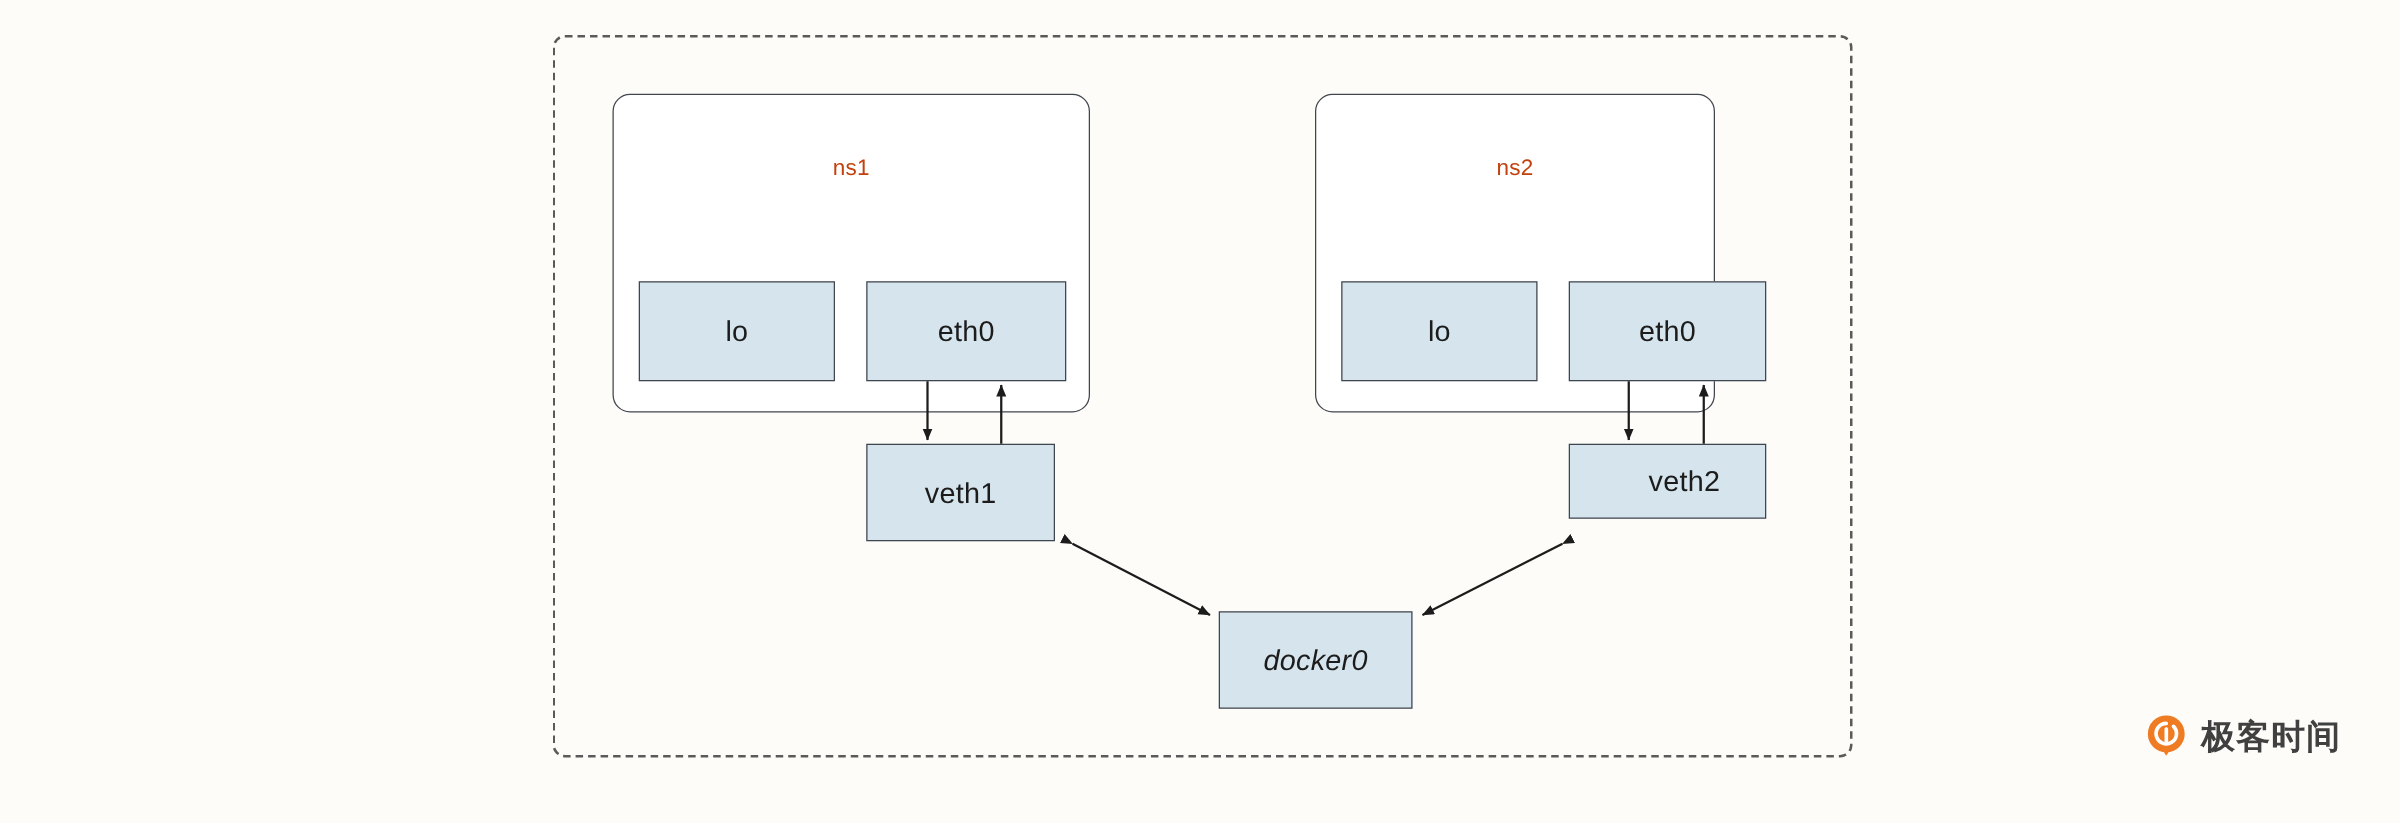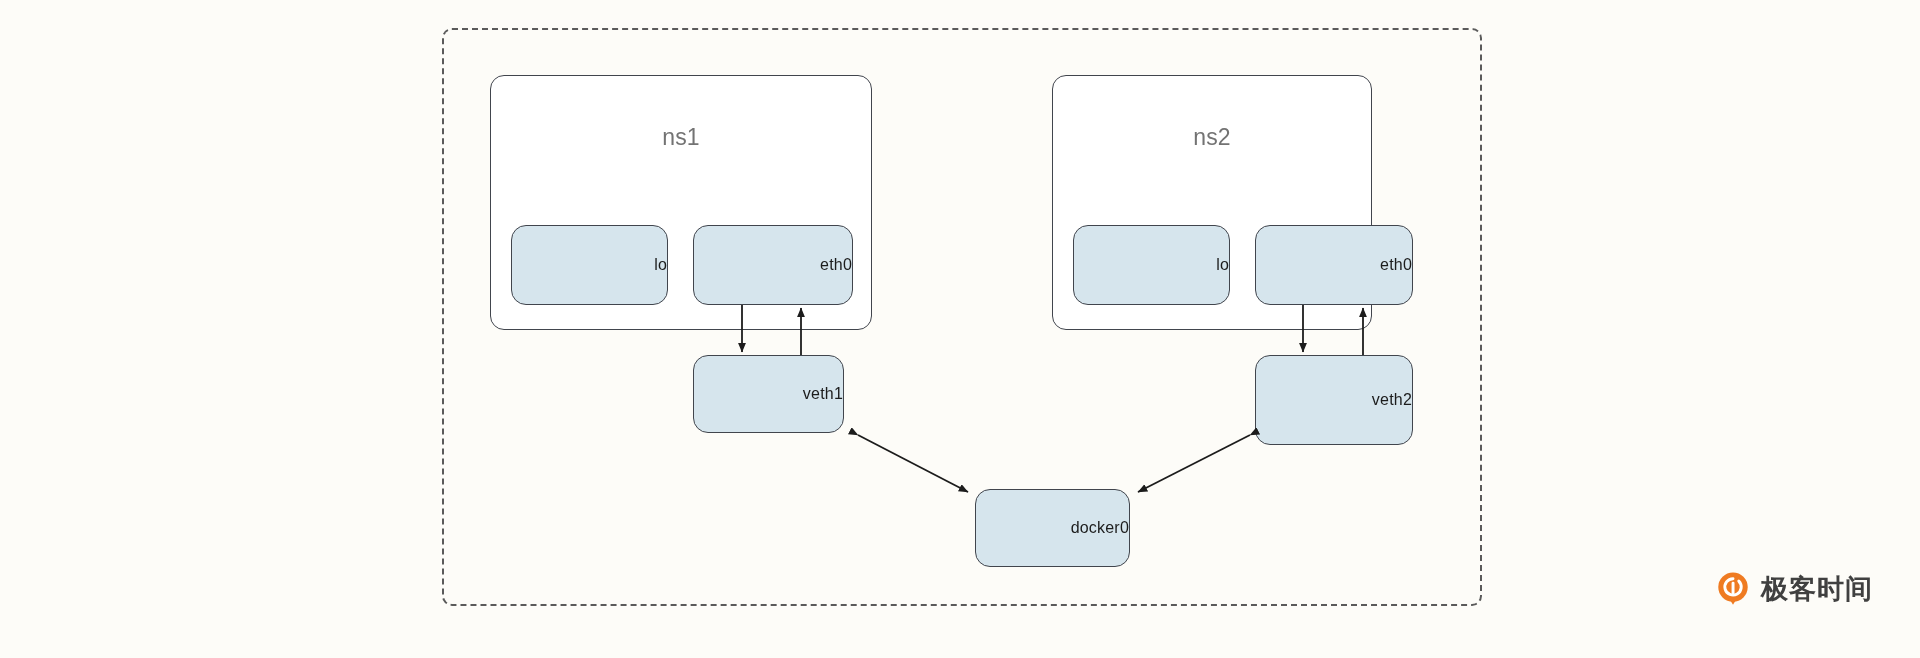--- a/index.html
+++ b/index.html
@@ -38,35 +38,35 @@
     border: 1.6px solid #41454d;
     border-radius: 14px;
     box-sizing: border-box;
   }
   .ns-title {
     position: absolute;
     top: 48px;
     left: 0;
     width: 100%;
     text-align: center;
-    font-size: 23px;
-    color: #737373;
+    font-size: 18px;
+    color: #c2410c;
     letter-spacing: 0.2px;
   }
   
   .chip {
     position: absolute;
     background: #d6e5ed;
     border: 1.4px solid #41454d;
-    border-radius: 15px;
+    border-radius: 0;
     box-sizing: border-box;
     display: flex;
     align-items: center;
-    justify-content: flex-end;
-    font-size: 16px;
+    justify-content: center;
+    font-size: 23px;
     color: #1c1c1c;
     letter-spacing: 0.2px;
   }
   
   #wires {
     position: absolute;
     left: 0;
     top: 0;
     width: 1920px;
     height: 658px;
@@ -117,25 +117,25 @@
   <div class="chip" style="left:1073px; top:225px; width:157px; height:80px;">
     <span>lo</span>
   </div>
   <div class="chip" style="left:1255px; top:225px; width:158px; height:80px;">
     <span>eth0</span>
   </div>
 
   <div class="chip" style="left:693px; top:355px; width:151px; height:78px;">
     <span>veth1</span>
   </div>
-  <div class="chip" style="left:1255px; top:355px; width:158px; height:90px;padding-left:27px;">
+  <div class="chip" style="left:1255px; top:355px; width:158px; height:60px;padding-left:27px;">
     <span>veth2</span>
   </div>
 
-  <div class="chip" style="left:975px; top:489px; width:155px; height:78px;">
+  <div class="chip" style="left:975px; top:489px; width:155px; height:78px;font-style:italic;">
     <span>docker0</span>
   </div>
 
   <svg id="wires" viewBox="0 0 1920 658">
     <defs>
       <marker id="ah" markerWidth="11" markerHeight="11" refX="9.2" refY="4" orient="auto" markerUnits="userSpaceOnUse">
         <path d="M0,0 L9.6,4 L0,8 z" fill="#1c1c1c"></path>
       </marker>
     </defs>
 

